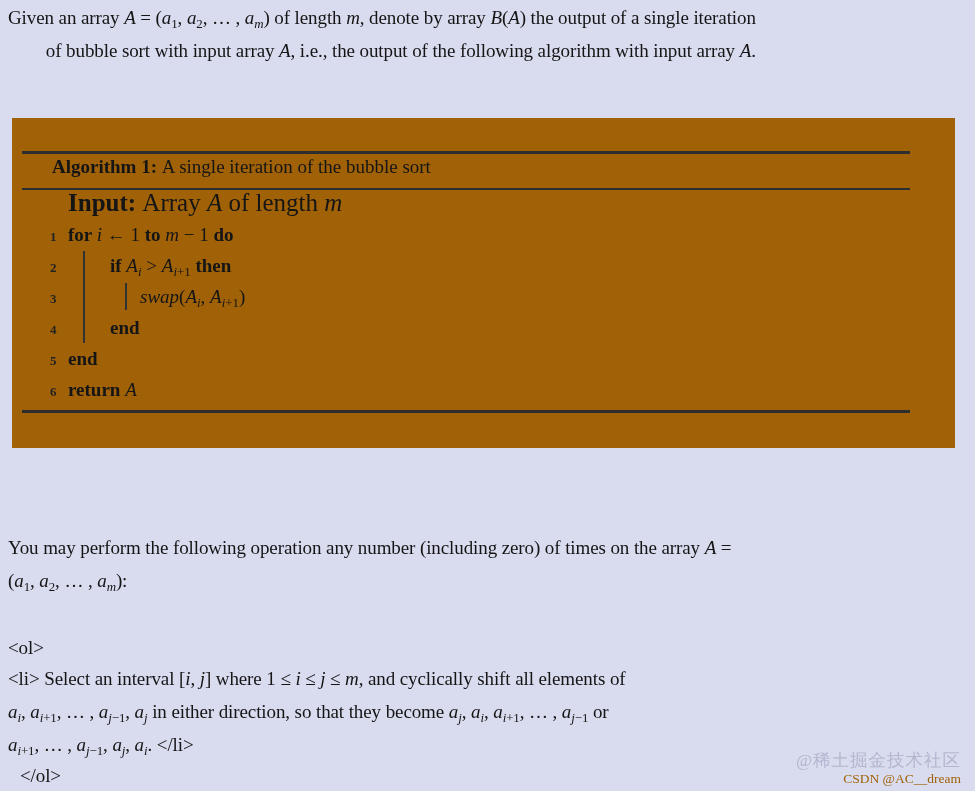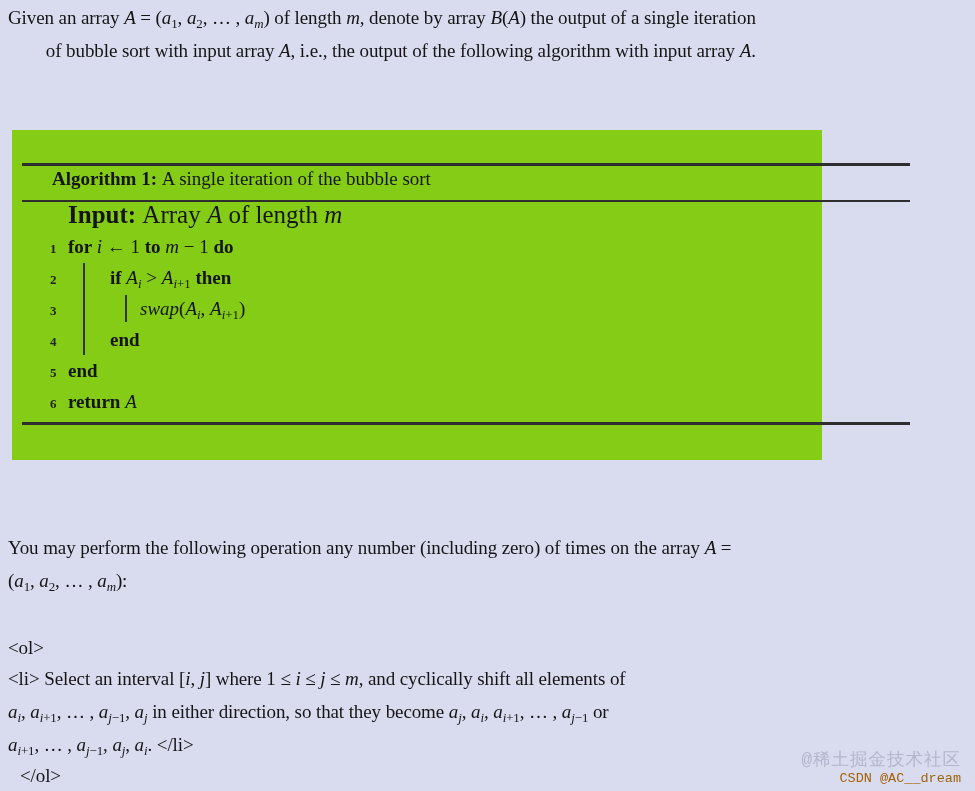--- a/index.html
+++ b/index.html
@@ -24,23 +24,23 @@
   sub{font-size:68%;line-height:0;vertical-align:baseline;position:relative;top:0.28em;}
   sub.isub{font-style:italic;}
   #intro{left:8px;top:1px;text-align:right;}
   #operation{left:8px;top:531px;}
   #ol-open{left:8px;top:631px;}
   #li-item{left:8px;top:662px;line-height:33px;}
   #ol-close{left:20px;top:759px;}
 
   .algo-box{
     position:absolute;
-    left:12px;top:130px;
-    width:810px;height:330px;
-    background:#84cc16;
+    left:12px;top:118px;
+    width:943px;height:330px;
+    background:#a16207;
   }
   .rule{position:absolute;left:10px;width:888px;background:#2e2e2e;}
   .rule-top{top:33px;height:2.5px;}
   .rule-mid{top:70px;height:2px;}
   .rule-bottom{top:292px;height:3px;}
   .algo-title{position:absolute;left:40px;top:36px;font-size:19px;line-height:26px;white-space:nowrap;}
   .algo-input{position:absolute;left:56px;top:72px;font-size:25px;line-height:26px;white-space:nowrap;}
   .algo-line{position:absolute;left:0;width:100%;height:26px;font-size:19px;line-height:26px;}
   .l1{top:104px;}.l2{top:135px;}.l3{top:166px;}.l4{top:197px;}.l5{top:228px;}.l6{top:259px;}
   .lnum{position:absolute;left:38px;top:2px;font-size:13px;line-height:26px;font-weight:700;color:#222;}
@@ -48,21 +48,21 @@
   .ind0{left:56px;}.ind1{left:98px;}.ind2{left:128px;}
   .vbar{position:absolute;width:1.6px;background:#333;}
   .vbar-for{left:71px;top:133px;height:92px;}
   .vbar-if{left:113px;top:165px;height:27px;}
 
   .watermark{
     position:absolute;
     right:14px;bottom:4px;
     text-align:right;
     color:#b4b6cf;
-    font-family:Liberation Mono, monospace;
+    font-family:Liberation Serif, serif;
     line-height:1.2;
   }
   .wm1{font-size:17.5px;letter-spacing:1px;}
   .wm2{font-size:13.5px;color:#a16207;}
 </style>
 </head>
 <body>
 
 <div class="page">
 

